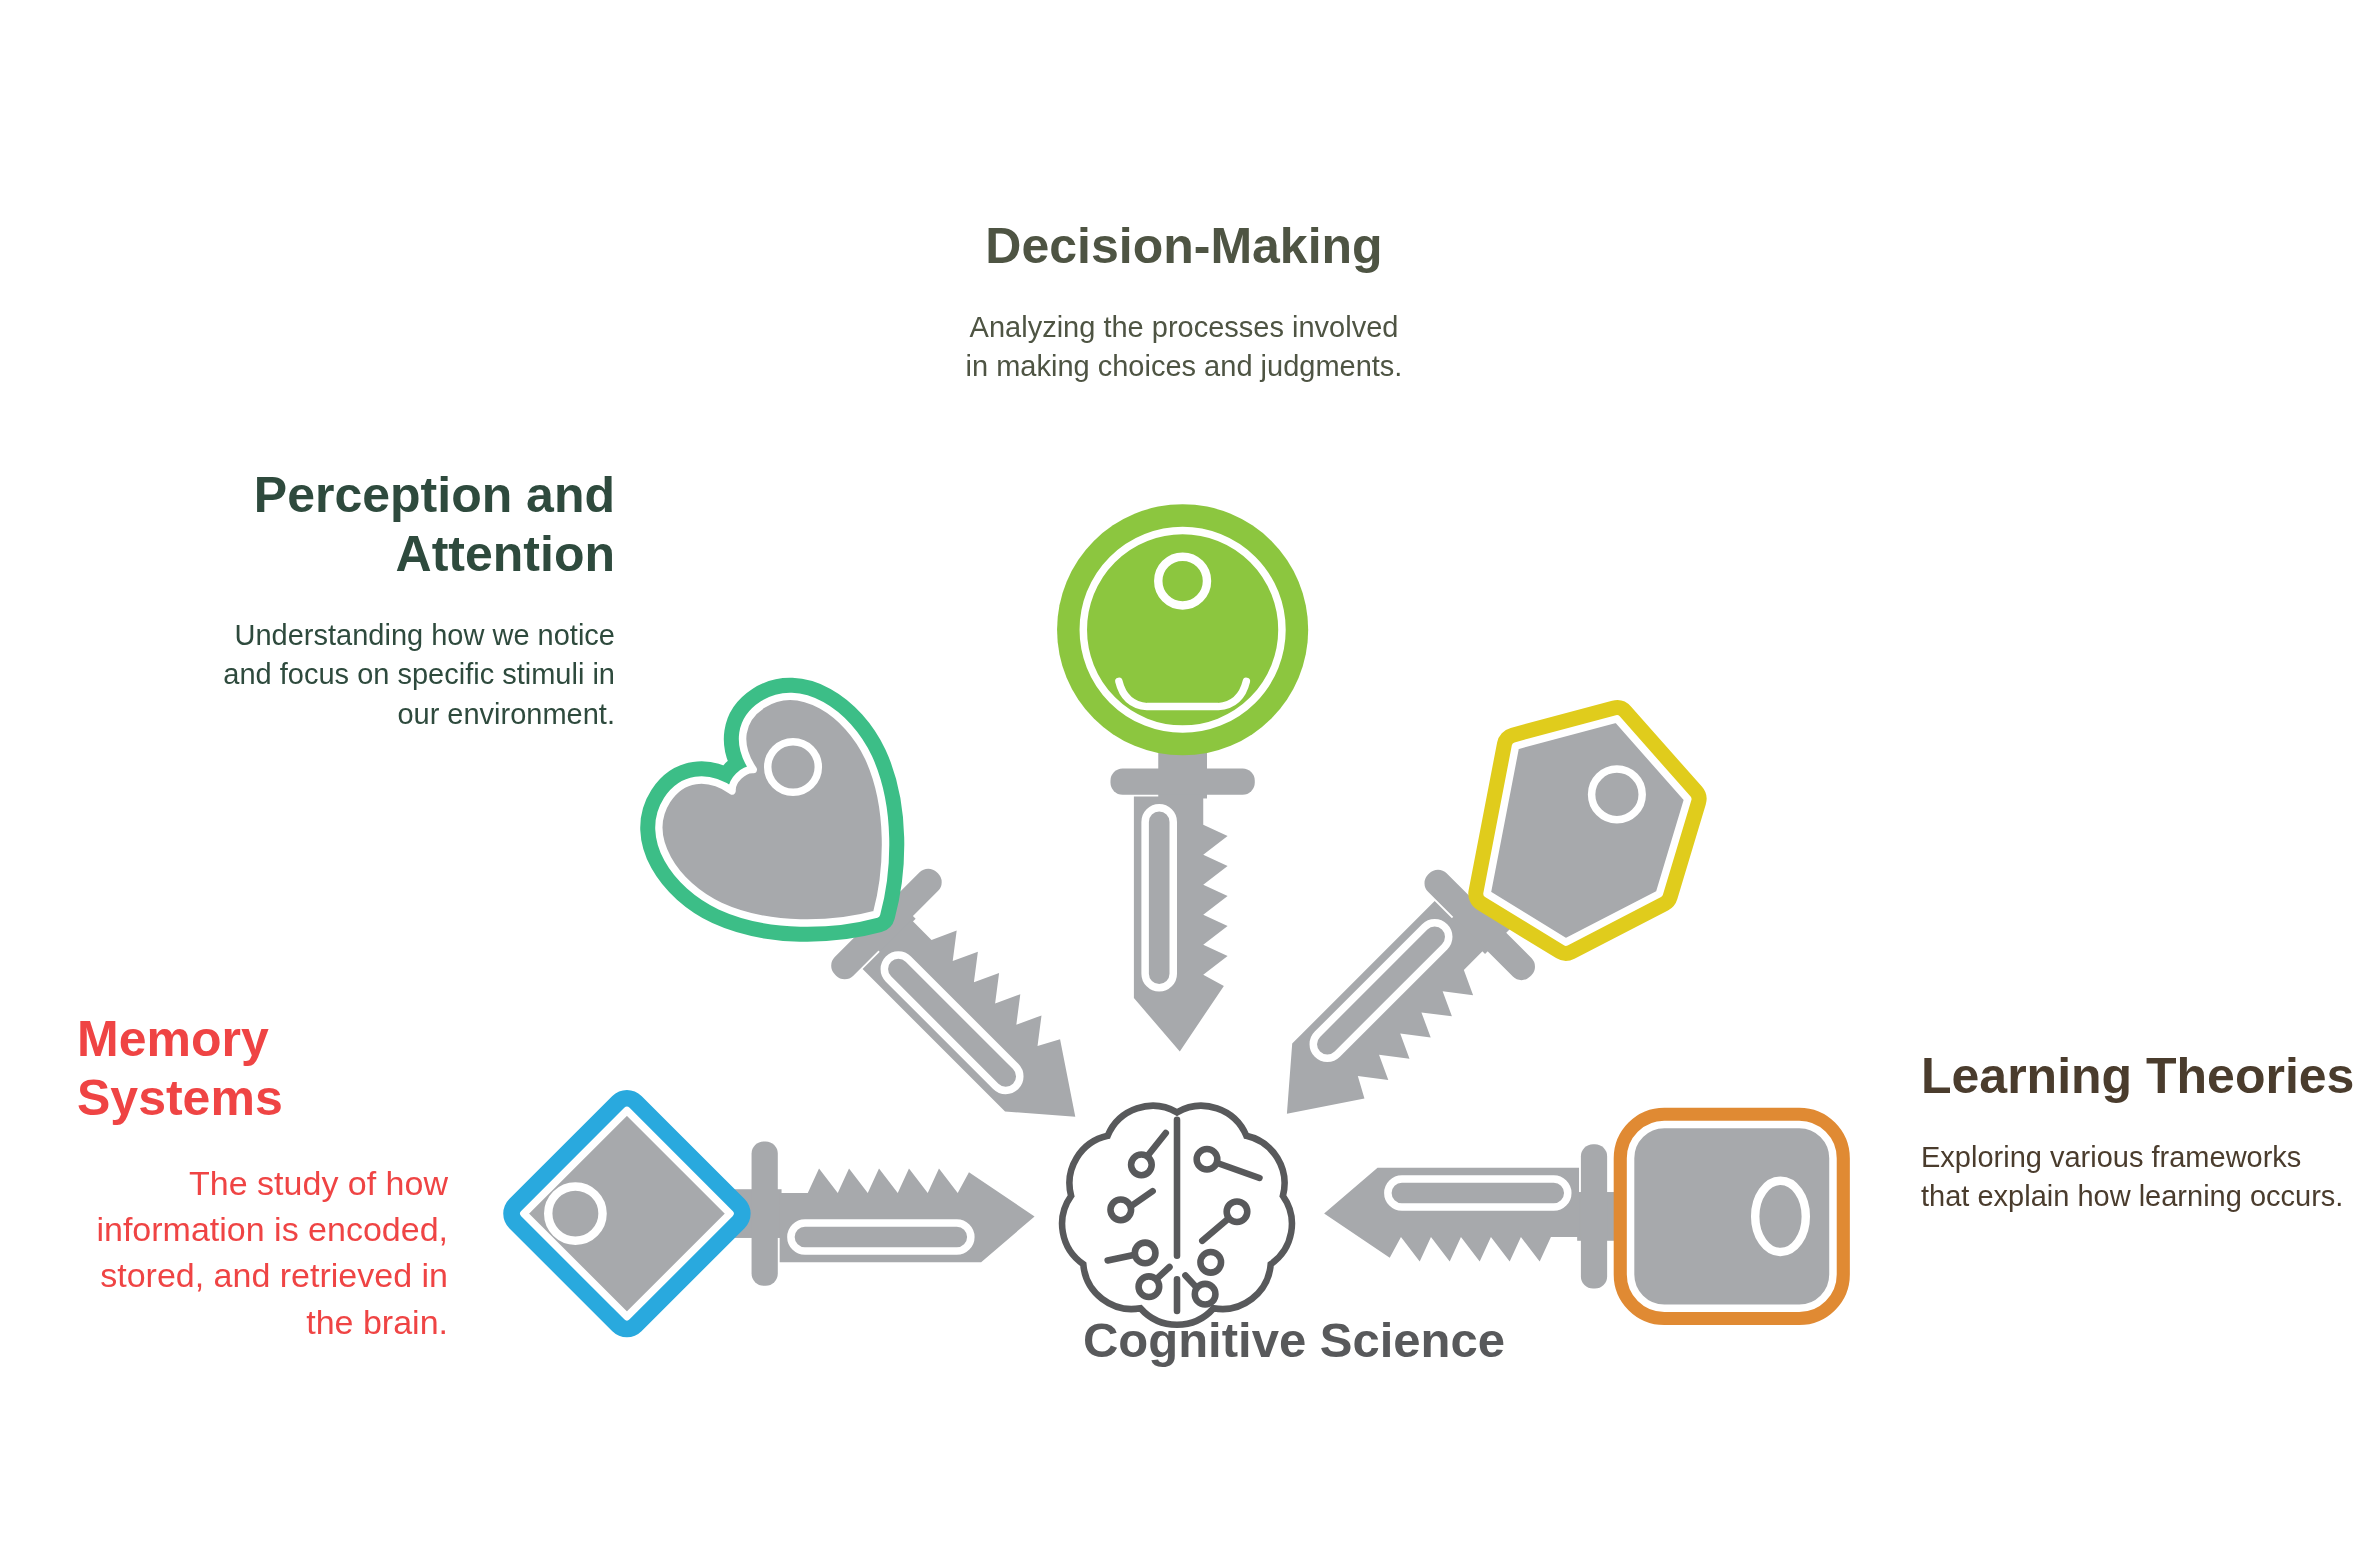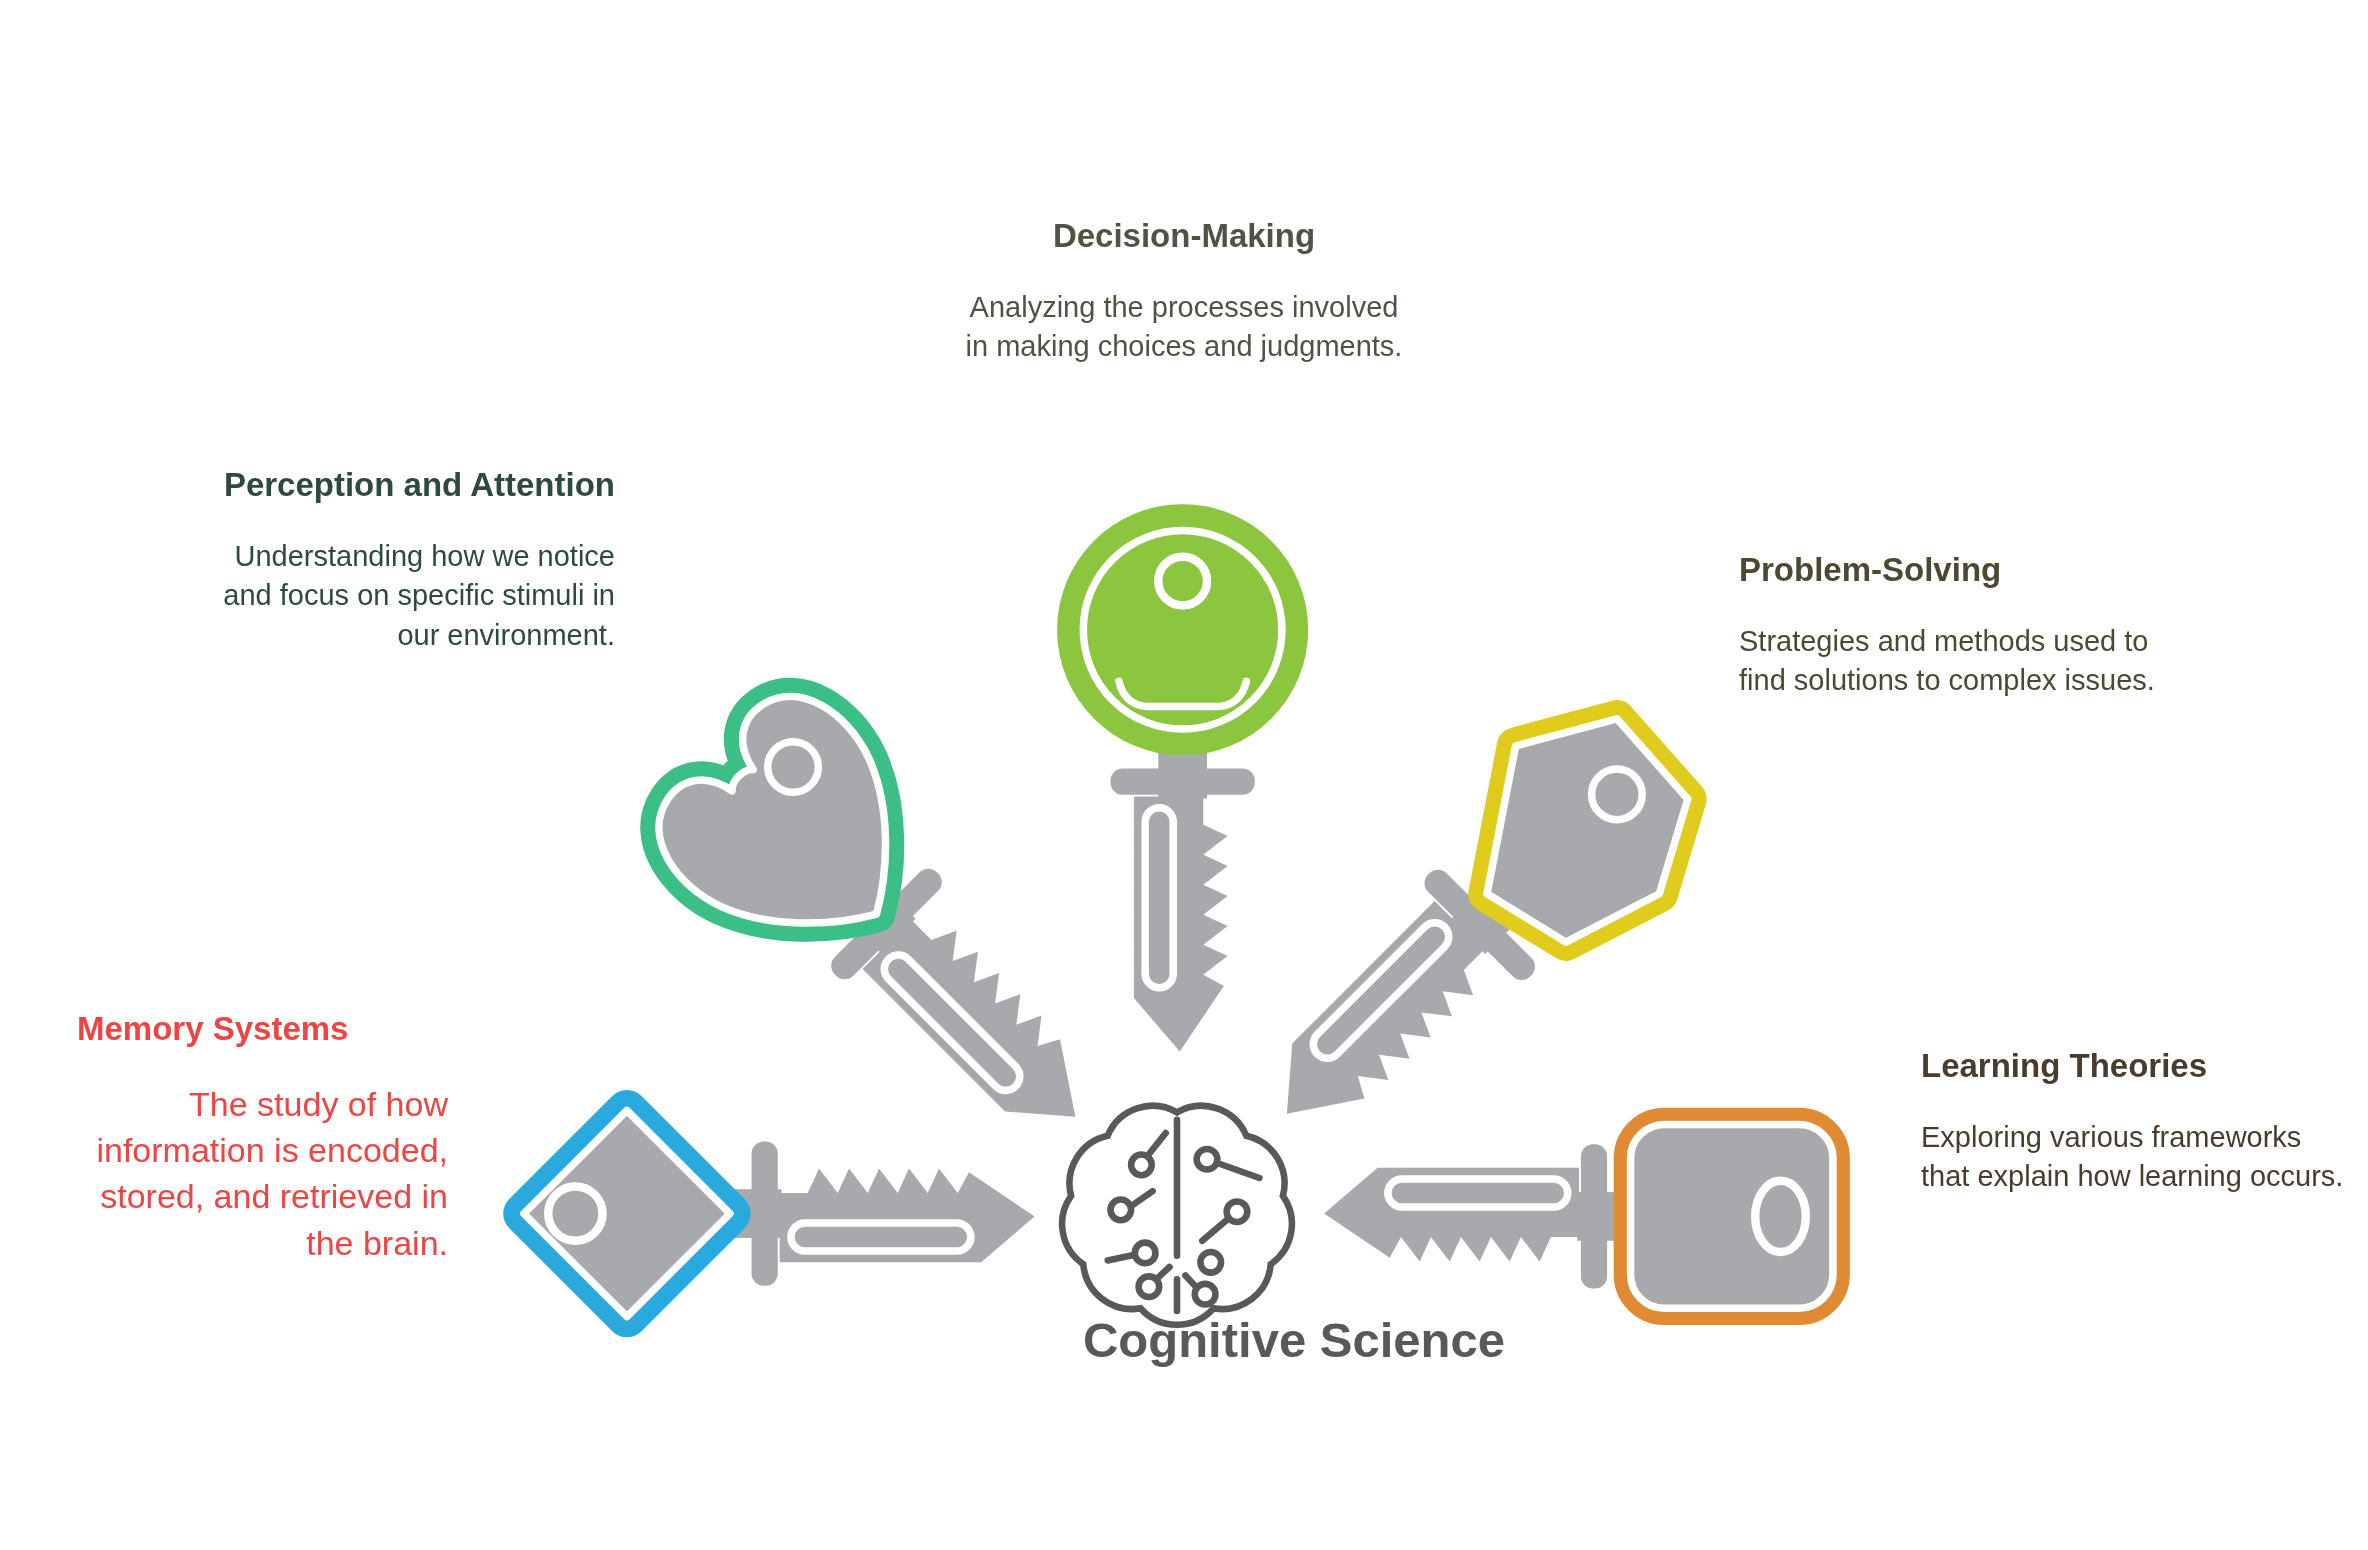--- a/index.html
+++ b/index.html
@@ -6,21 +6,21 @@
   .stage {
     position:relative; width:2369px; height:1551px; background:#ffffff;
     overflow:hidden; font-family:"Liberation Sans", sans-serif;
   }
   .art { position:absolute; left:0; top:0; width:2369px; height:1551px; }
   .title {
     position:absolute; left:0; right:0; top:118px; text-align:center;
     font-size:44px; font-weight:400; letter-spacing:-0.3px;
   }
   .concept { position:absolute; }
-  .concept h2 { margin:0; font-size:33px; font-weight:700; line-height:1.18; }
+  .concept h2 { margin:0; font-size:50px; font-weight:700; line-height:1.18; }
   .concept p { display:inline-block; margin:32px 0 0 0; font-size:29px; line-height:1.36; }
   .c-decision   { left:809px;  top:217px;  width:750px; text-align:center; }
   .c-decision p { width:440px; }
   .c-perception   { left:109px; top:466px; width:506px; text-align:right; }
   .c-perception p { width:422px; }
   .c-problem   { left:1739px; top:551px; width:543px; text-align:left; }
   .c-problem p { width:431px; }
   .c-memory   { left:77px; top:1010px; width:371px; text-align:right; }
   .c-memory h2 { text-align:left; }
   .c-memory p { width:371px; font-size:34px; }
@@ -128,24 +128,20 @@
   <div class="concept c-decision" style="color: rgb(78, 84, 67);">
     <h2>Decision-Making</h2>
     <p>Analyzing the processes involved in making choices and judgments.</p>
   </div>
 
   <div class="concept c-perception" style="color: rgb(46, 74, 61);">
     <h2>Perception and Attention</h2>
     <p>Understanding how we notice and focus on specific stimuli in our environment.</p>
   </div>
 
-  <div class="concept c-problem" style="color: rgb(75, 74, 49);">
-    <h2>Problem-Solving</h2>
-    <p>Strategies and methods used to find solutions to complex issues.</p>
-  </div>
 
   <div class="concept c-memory" style="color: #ef4444;">
     <h2>Memory Systems</h2>
     <p>The study of how information is encoded, stored, and retrieved in the brain.</p>
   </div>
 
   <div class="concept c-learning" style="color: rgb(74, 60, 45);">
     <h2>Learning Theories</h2>
     <p>Exploring various frameworks that explain how learning occurs.</p>
   </div>

